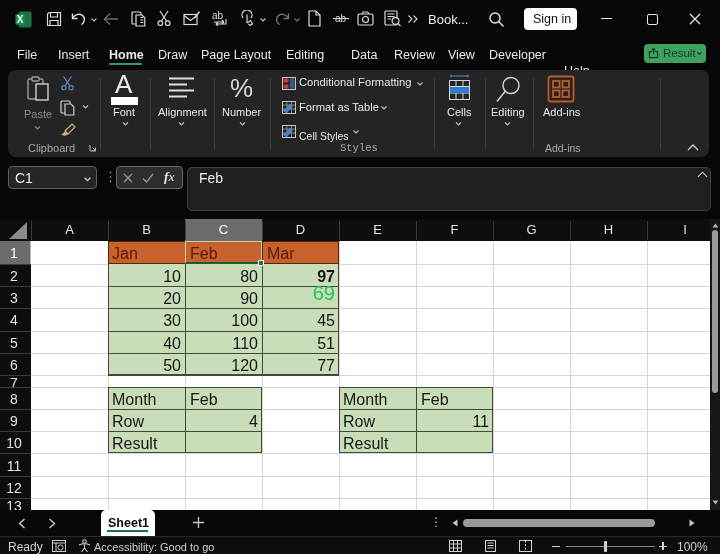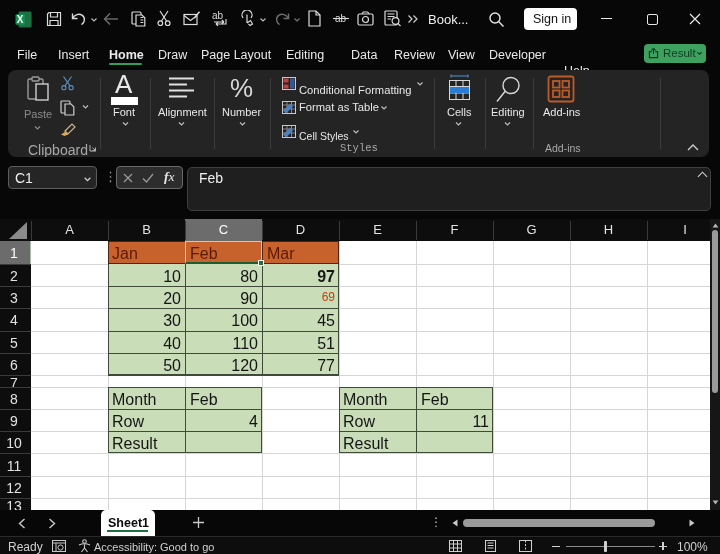--- a/index.html
+++ b/index.html
@@ -178,21 +178,21 @@
     <path d="M5 4 H11 L13.8 6.8 V15 H5 Z" fill="#242424"></path>
   </svg>
   <svg class="ab" style="left:73px;top:34px;" width="9" height="6" viewBox="0 0 8 6" fill="none" stroke="#bdbdbd" stroke-width="1.2">
       <path d="M1.5 1.5 L4 4 L6.5 1.5"></path>
     </svg>
 
   <svg class="ab" style="left:51px;top:52px;" width="18" height="15" viewBox="0 0 18 15">
     <path d="M6 9 L13 2 L16 5 L9 12 Z" fill="none" stroke="#cdb68a" stroke-width="1.2"></path>
     <path d="M6.5 9.5 L2 12.5 L5.5 14 L9.5 12.2 Z" fill="#d8aa55"></path>
   </svg>
-  <div class="tx" style="left:20px;top:72px;font-size:14px;color:#a8a8a8;">Clipboard</div>
+  <div class="tx" style="left:20px;top:72px;font-size:11px;color:#a8a8a8;">Clipboard</div>
   <svg class="ab" style="left:81px;top:74px;" width="8" height="8" viewBox="0 0 8 8" fill="none" stroke="#b5b5b5" stroke-width="1">
     <path d="M1 1 V7 H7"></path>
       <path d="M3.5 3.5 L6.5 6.5 M6.5 3.5 V6.5 H3.5"></path>
   </svg>
 
   <div class="tx" style="left:107px;top:-1px;font-size:26px;color:#e8e8e8;">A</div>
   <div class="ab" style="left:103px;top:27px;width:27px;height:7.5px;background:#fff;"></div>
   <div class="tx" style="left:105px;top:36px;font-size:11px;color:#e8e8e8;">Font</div>
   <svg class="ab" style="left:113px;top:51px;" width="9" height="6" viewBox="0 0 8 6" fill="none" stroke="#bdbdbd" stroke-width="1.2">
       <path d="M1.5 1.5 L4 4 L6.5 1.5"></path>
@@ -211,21 +211,21 @@
   <svg class="ab" style="left:230px;top:51px;" width="9" height="6" viewBox="0 0 8 6" fill="none" stroke="#bdbdbd" stroke-width="1.2">
       <path d="M1.5 1.5 L4 4 L6.5 1.5"></path>
     </svg>
 
   <svg class="ab" style="left:274px;top:7px;" width="14" height="13" viewBox="0 0 14 13">
     <rect x="0.5" y="0.5" width="13" height="12" fill="none" stroke="#c9c9c9"></rect>
     <rect x="1.5" y="1.5" width="5" height="4" fill="#c33f3f"></rect>
     <rect x="1.5" y="7.5" width="5" height="4" fill="#c33f3f"></rect>
     <rect x="8" y="1.5" width="4.5" height="10" fill="#35598e"></rect>
   </svg>
-  <div class="tx" style="left:291px;top:14px;font-size:11.2px;color:#e8e8e8;">Conditional Formatting</div>
+  <div class="tx" style="left:291px;top:6px;font-size:11.2px;color:#e8e8e8;">Conditional Formatting</div>
   <svg class="ab" style="left:408px;top:11px;" width="8" height="6" viewBox="0 0 8 6" fill="none" stroke="#bdbdbd" stroke-width="1.2">
       <path d="M1.5 1.5 L4 4 L6.5 1.5"></path>
     </svg>
 
   <svg class="ab" style="left:274px;top:31px;" width="14" height="13" viewBox="0 0 14 13">
     <rect x="0.5" y="0.5" width="13" height="12" fill="none" stroke="#c9c9c9"></rect>
     <path d="M1 4 H13 M1 8 H13 M5 1 V12 M9.5 1 V12" stroke="#9a9a9a" stroke-width="0.8"></path>
     <path d="M1 12 L8 5 L11 8 L4 15 Z" fill="#4f7fc0" transform="translate(0,-2.5)"></path>
   </svg>
   <div class="tx" style="left:291px;top:31px;font-size:11.2px;color:#e8e8e8;">Format as Table</div>
@@ -424,21 +424,21 @@
 
   <div class="tx" style="left:112px;top:26px;font-size:16px;color:#5a1b06;">Jan</div>
   <div class="tx" style="left:190px;top:26px;font-size:16px;color:#5a1b06;">Feb</div>
   <div class="tx" style="left:267px;top:26px;font-size:16px;color:#5a1b06;">Mar</div>
 
   <div class="tx" style="left:108px;top:49px;width:73px;text-align:right;font-size:16px;color:#151515;">10</div>
   <div class="tx" style="left:185px;top:49px;width:73px;text-align:right;font-size:16px;color:#151515;">80</div>
   <div class="tx" style="left:262px;top:49px;width:73px;text-align:right;font-size:16px;color:#151515;font-weight:bold;">97</div>
   <div class="tx" style="left:108px;top:71px;width:73px;text-align:right;font-size:16px;color:#151515;">20</div>
   <div class="tx" style="left:185px;top:71px;width:73px;text-align:right;font-size:16px;color:#151515;">90</div>
-  <div class="tx" style="left:262px;top:71px;width:73px;text-align:right;font-size:12px;color:#c2410c;">69</div>
+  <div class="tx" style="left:262px;top:63px;width:73px;text-align:right;font-size:20px;color:#22c55e;">69</div>
   <div class="tx" style="left:108px;top:93px;width:73px;text-align:right;font-size:16px;color:#151515;">30</div>
   <div class="tx" style="left:185px;top:93px;width:73px;text-align:right;font-size:16px;color:#151515;">100</div>
   <div class="tx" style="left:262px;top:93px;width:73px;text-align:right;font-size:16px;color:#151515;">45</div>
   <div class="tx" style="left:108px;top:116px;width:73px;text-align:right;font-size:16px;color:#151515;">40</div>
   <div class="tx" style="left:185px;top:116px;width:73px;text-align:right;font-size:16px;color:#151515;">110</div>
   <div class="tx" style="left:262px;top:116px;width:73px;text-align:right;font-size:16px;color:#151515;">51</div>
   <div class="tx" style="left:108px;top:138px;width:73px;text-align:right;font-size:16px;color:#151515;">50</div>
   <div class="tx" style="left:185px;top:138px;width:73px;text-align:right;font-size:16px;color:#151515;">120</div>
   <div class="tx" style="left:262px;top:138px;width:73px;text-align:right;font-size:16px;color:#151515;">77</div>
 

